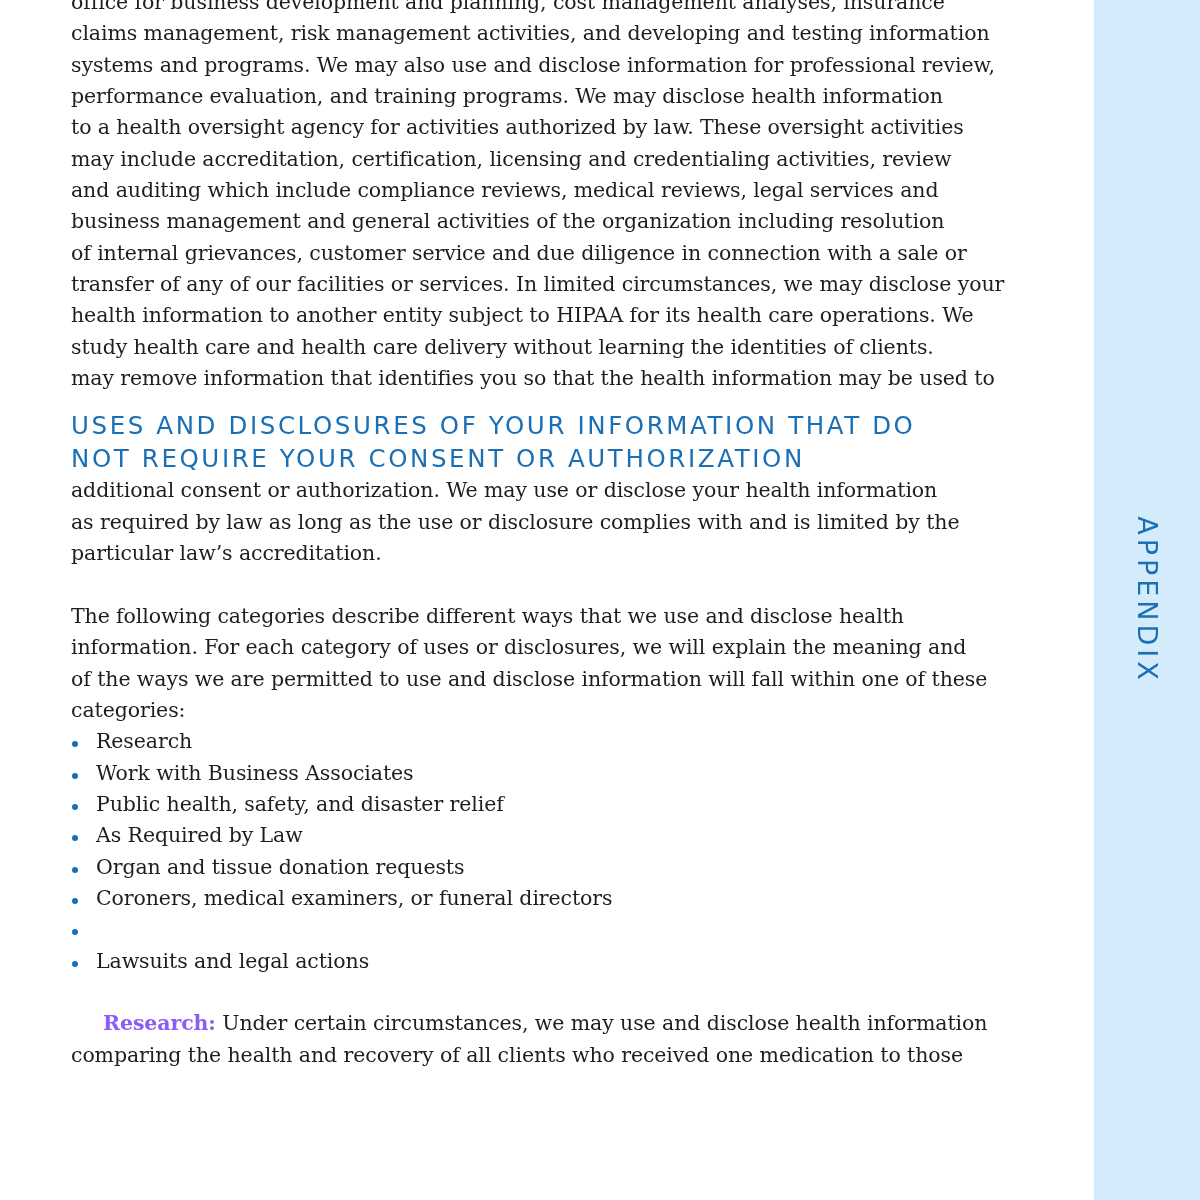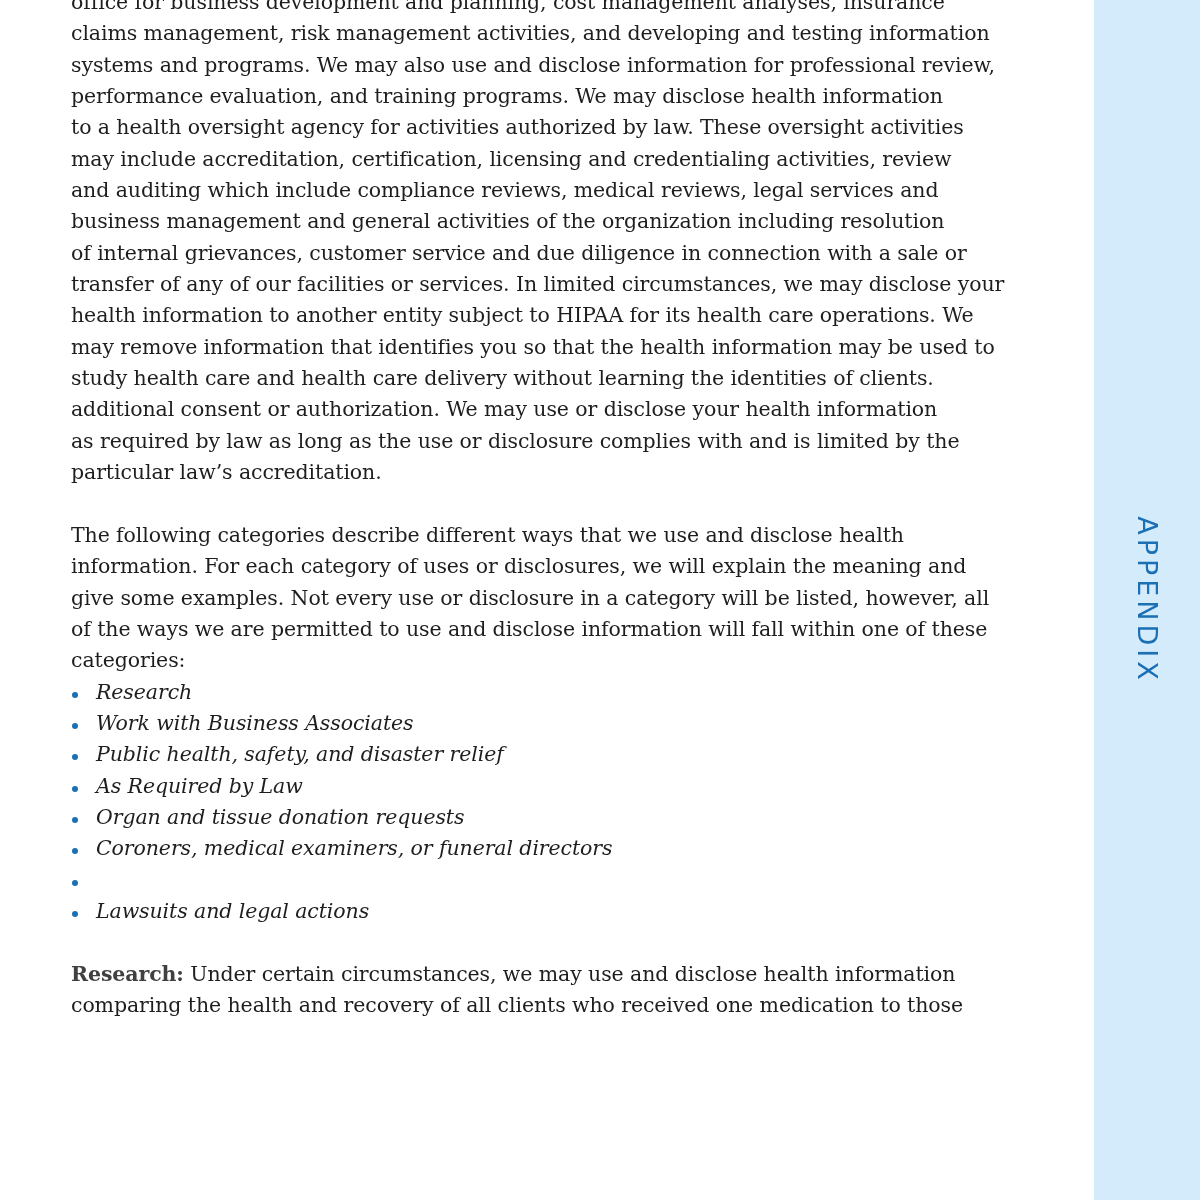--- a/index.html
+++ b/index.html
@@ -15,26 +15,26 @@
   }
   .line { white-space: nowrap; height: 31.35px; }
   .gap { height: 31.35px; }
   .heading {
     font-family: "DejaVu Sans", "Liberation Sans", sans-serif;
     color: #1a6fb5; font-size: 24.5px; letter-spacing: 2.6px;
     line-height: 32.5px; white-space: nowrap;
   }
   .heading-wrap { margin-top: 16px; margin-bottom: 0px; }
   ul.bullets { list-style: none; margin: 0; padding: 0; }
-  ul.bullets li { position: relative; padding-left: 25px; height: 31.35px; white-space: nowrap; font-style: italic; }
+  ul.bullets li { position: relative; padding-left: 25px; height: 31.35px; white-space: nowrap; }
   .bullet-dot {
     position: absolute; left: 1px; top: 15px; width: 6px; height: 6px;
     border-radius: 50%; background: #1a6fb5;
   }
-  .lead { color: #404040; font-weight: bold; }
+  .lead { color: #8b5cf6; font-weight: bold; margin-left: 32px; }
   .sidebar {
     position: absolute; left: 1094px; top: 0; width: 106px; height: 1200px;
     background: #d3ebfb;
   }
   .sidebar-label {
     position: absolute; left: 53px; top: 600px;
     transform: translate(-50%, -50%) rotate(90deg);
     font-family: "DejaVu Sans", "Liberation Sans", sans-serif;
     font-size: 27px; letter-spacing: 4px; color: #1a6fb5; white-space: nowrap;
   }
@@ -48,37 +48,40 @@
     <div class="line">claims management, risk management activities, and developing and testing information</div>
     <div class="line">systems and programs. We may also use and disclose information for professional review,</div>
     <div class="line">performance evaluation, and training programs. We may disclose health information</div>
     <div class="line">to a health oversight agency for activities authorized by law. These oversight activities</div>
     <div class="line">may include accreditation, certification, licensing and credentialing activities, review</div>
     <div class="line">and auditing which include compliance reviews, medical reviews, legal services and</div>
     <div class="line">business management and general activities of the organization including resolution</div>
     <div class="line">of internal grievances, customer service and due diligence in connection with a sale or</div>
     <div class="line">transfer of any of our facilities or services. In limited circumstances, we may disclose your</div>
     <div class="line">health information to another entity subject to HIPAA for its health care operations. We</div>
+    <div class="line">study health care and health care delivery without learning the identities of clients.</div>
     <div class="line">may remove information that identifies you so that the health information may be used to</div>
-    <div class="line">study health care and health care delivery without learning the identities of clients.</div>
   </div>
 
+  <div class="heading-wrap">
+    <div class="heading">USES AND DISCLOSURES OF YOUR INFORMATION THAT DO</div>
+    <div class="heading">NOT REQUIRE YOUR CONSENT OR AUTHORIZATION</div>
+  </div>
 
   <div>
     <div class="line">additional consent or authorization. We may use or disclose your health information</div>
     <div class="line">as required by law as long as the use or disclosure complies with and is limited by the</div>
     <div class="line">particular law’s accreditation.</div>
   </div>
 
   <div class="gap"></div>
 
   <div>
     <div class="line">The following categories describe different ways that we use and disclose health</div>
     <div class="line">information. For each category of uses or disclosures, we will explain the meaning and</div>
-    <div class="line">give some examples. Not every use or disclosure in a category will be listed, however, all</div>
     <div class="line">of the ways we are permitted to use and disclose information will fall within one of these</div>
     <div class="line">categories:</div>
   </div>
 
   <ul class="bullets">
     <li><span class="bullet-dot"></span><span>Research</span></li>
     <li><span class="bullet-dot"></span><span>Work with Business Associates</span></li>
     <li><span class="bullet-dot"></span><span>Public health, safety, and disaster relief</span></li>
     <li><span class="bullet-dot"></span><span>As Required by Law</span></li>
     <li><span class="bullet-dot"></span><span>Organ and tissue donation requests</span></li>

